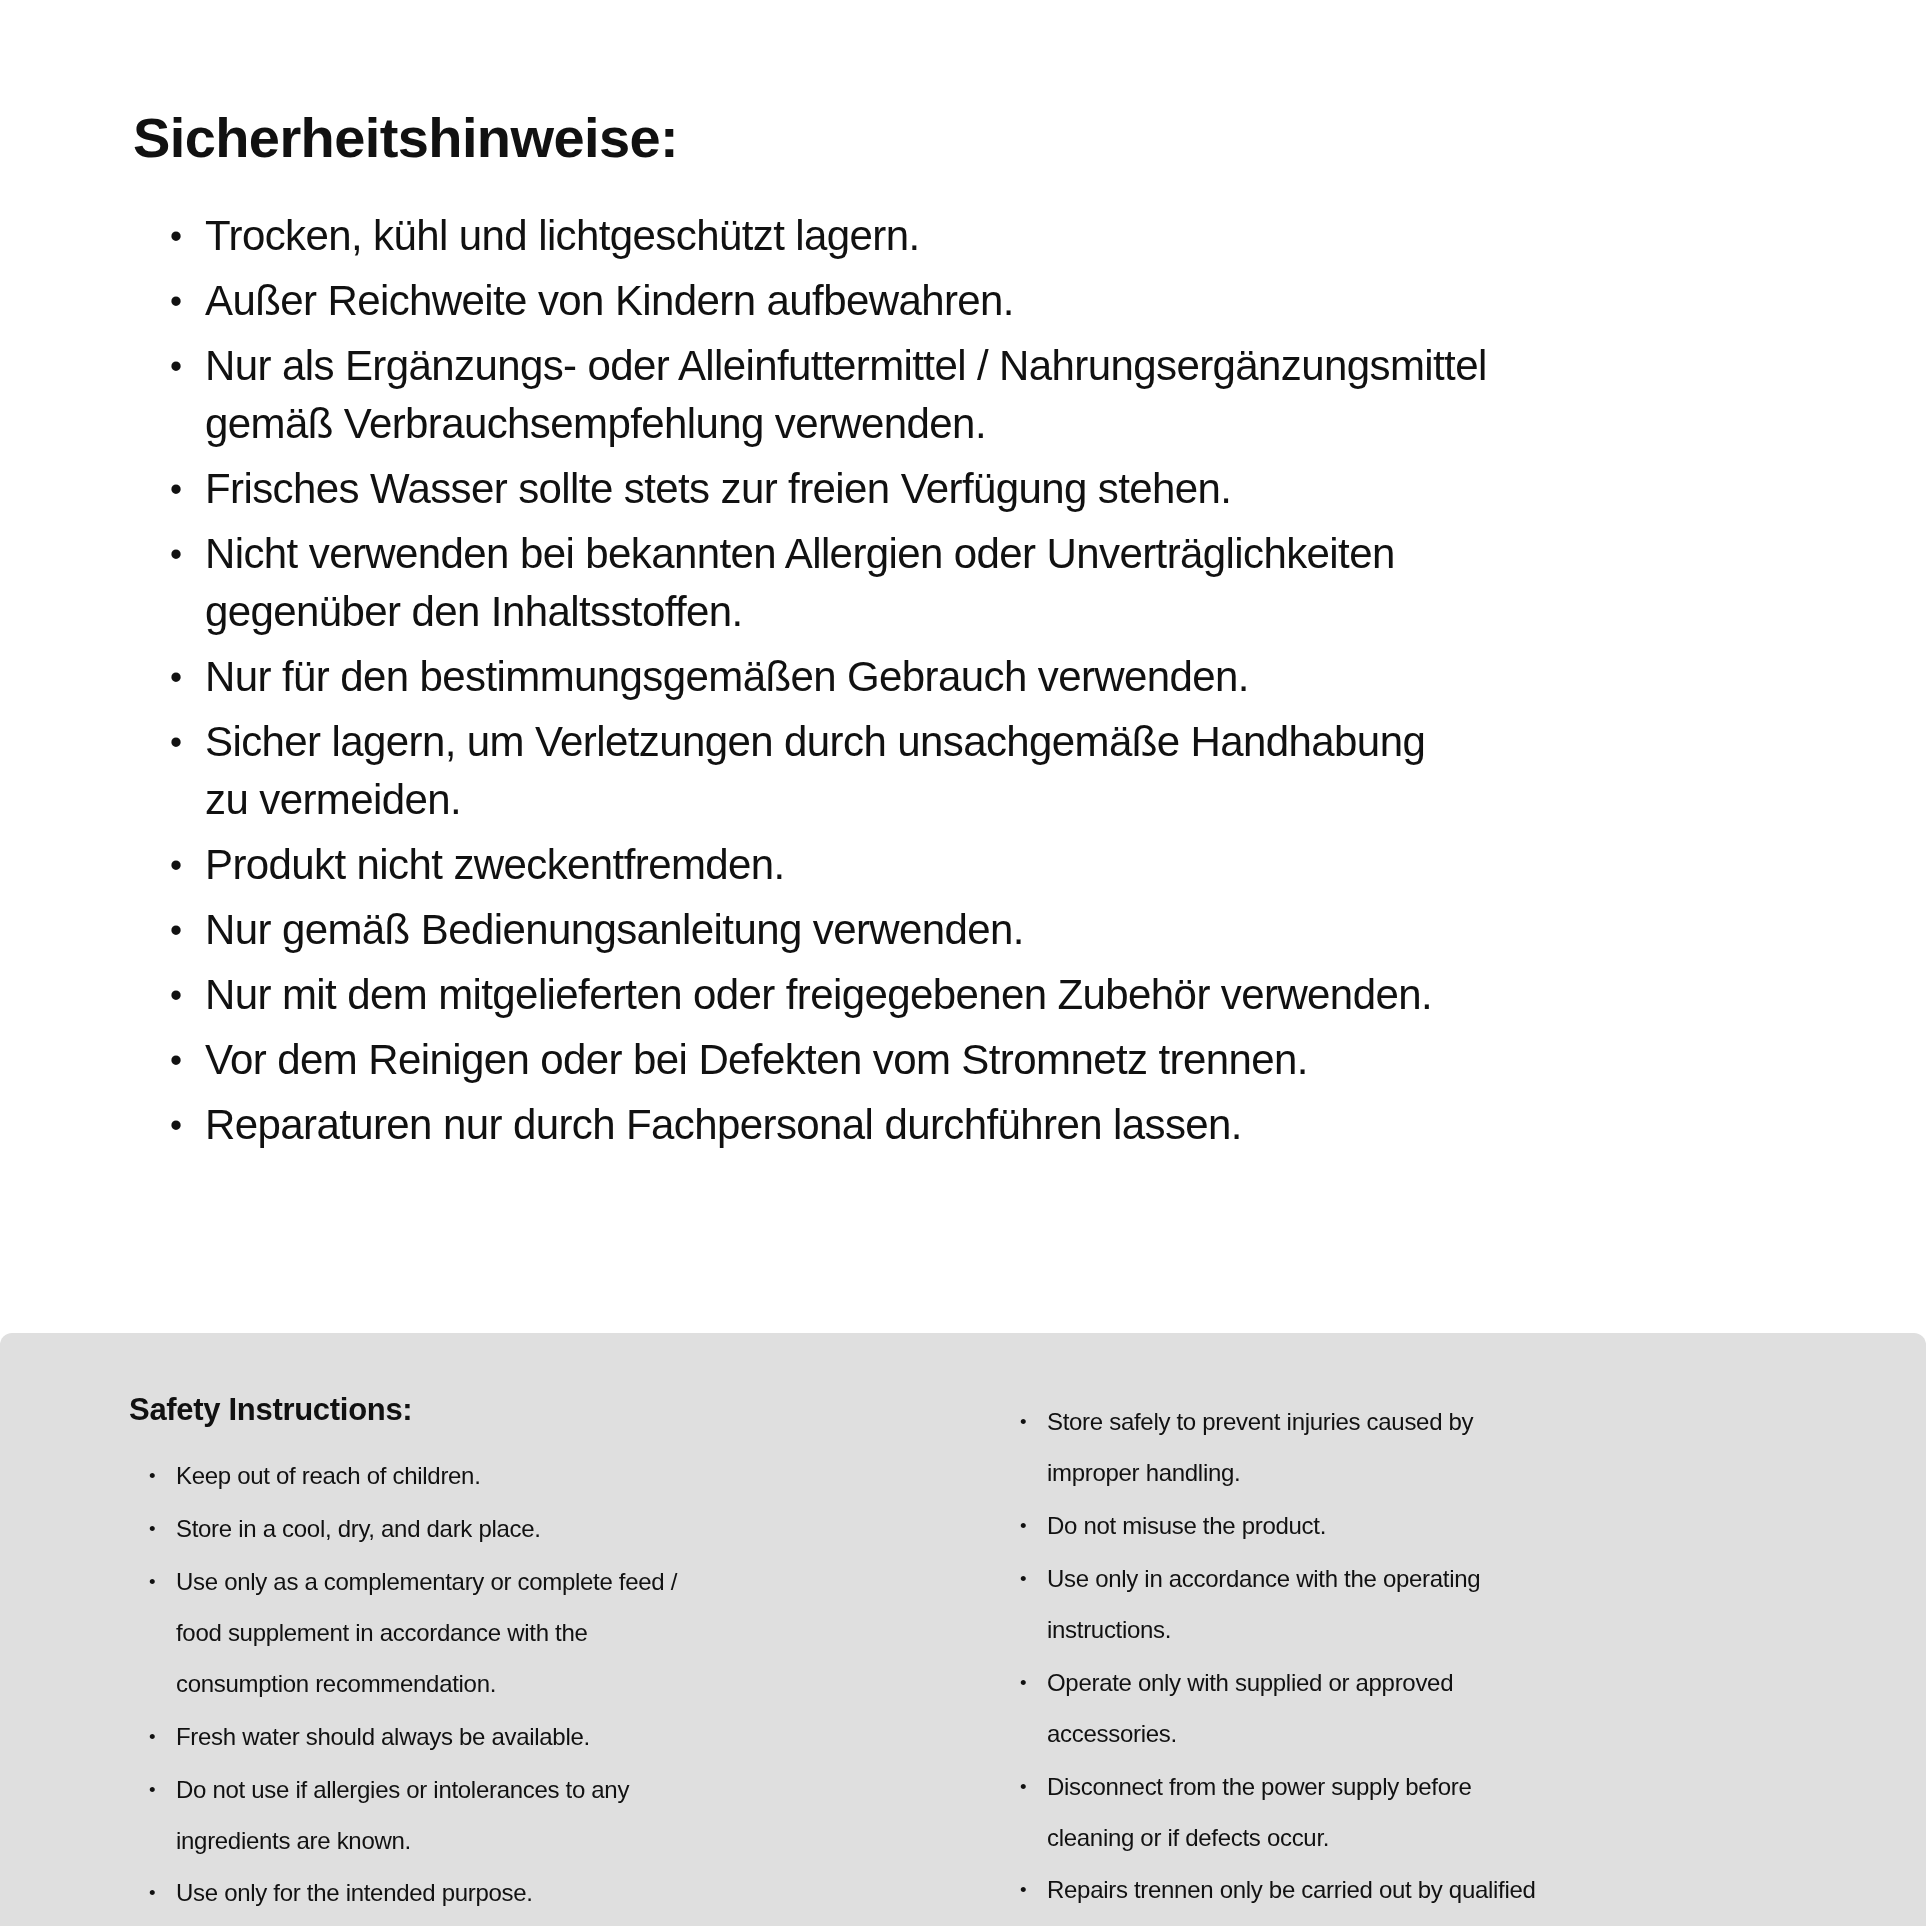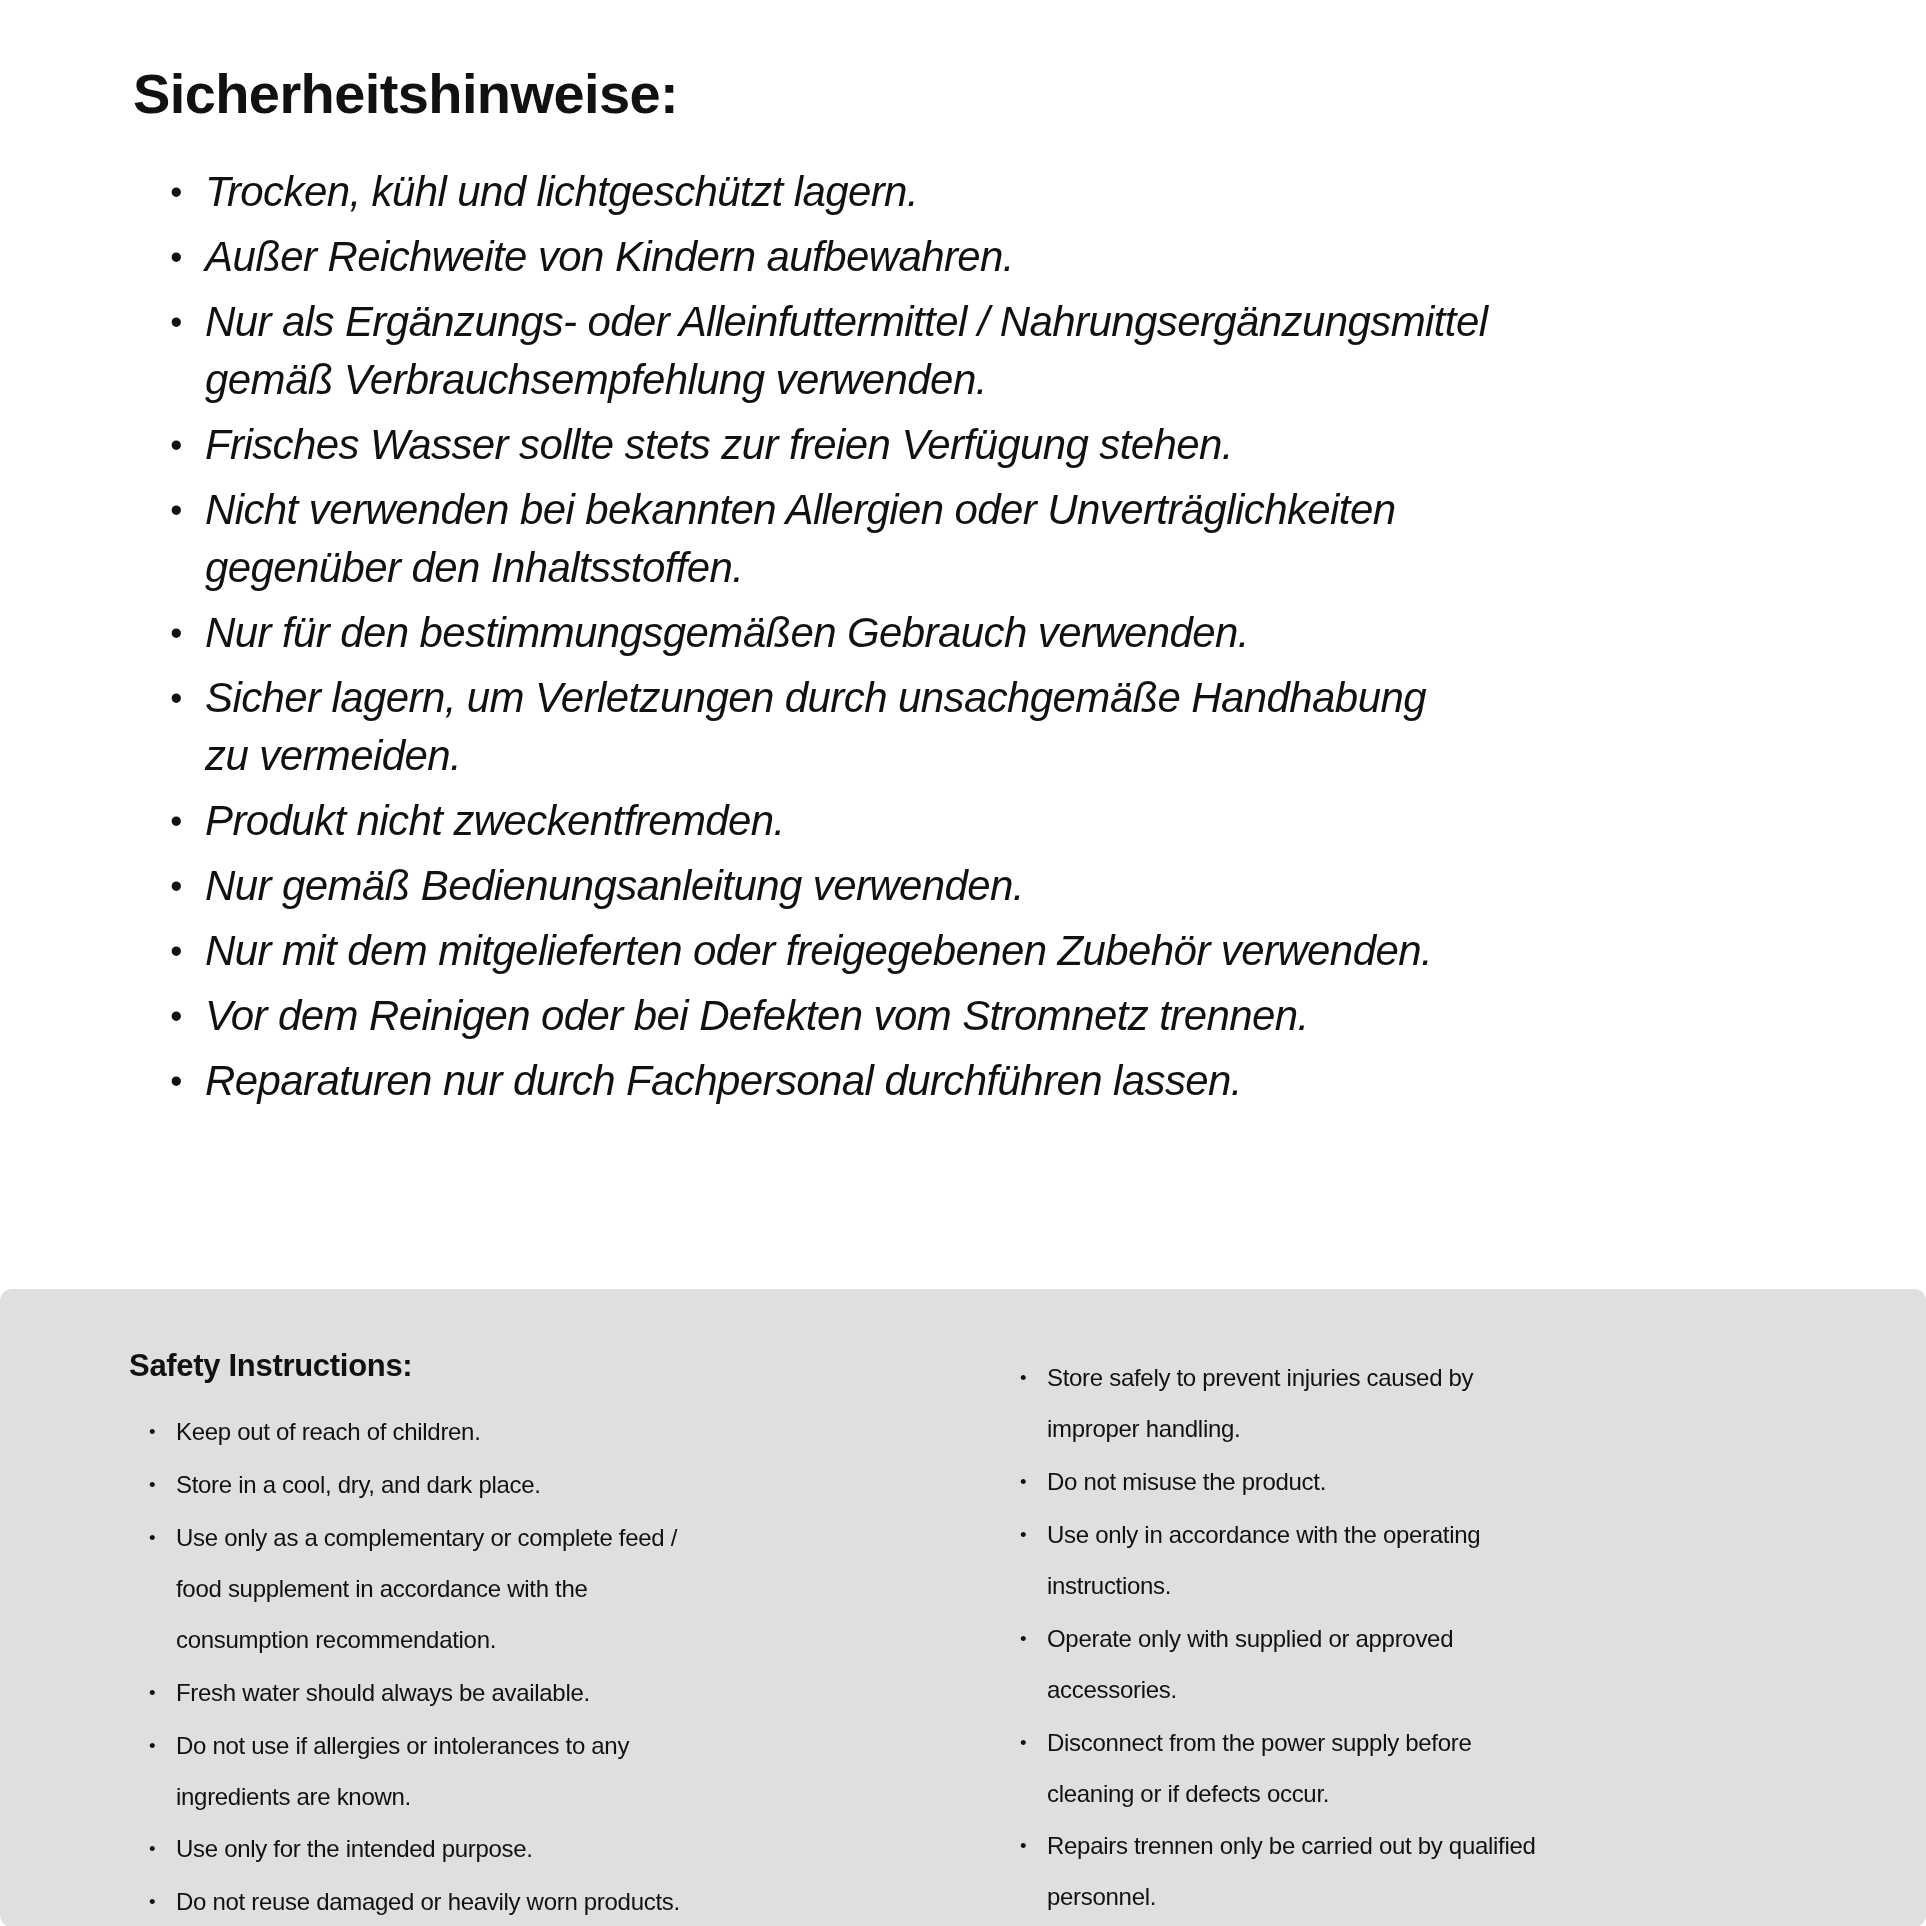--- a/index.html
+++ b/index.html
@@ -14,35 +14,35 @@
     color: #111111;
     overflow: hidden;
   }
 
   
   .german-section {
     box-sizing: border-box;
     width: 1926px;
     height: 1289px;
     padding: 61px 77px 0 133px;
+    margin-top: 44px;
   }
   .german-title {
     margin: 0 0 37px 0;
     font-size: 56px;
     font-weight: bold;
     letter-spacing: -0.6px;
   }
   .german-list {
     list-style: none;
     margin: 0;
     padding: 0 0 0 37px;
     font-size: 42px;
     line-height: 58px;
     letter-spacing: -0.6px;
-    font-style: italic;
   }
   .german-list li {
     position: relative;
     padding-left: 35px;
     margin-bottom: 7px;
     white-space: pre-line;
   }
   .german-list li::before {
     content: "\2022";
     position: absolute;

